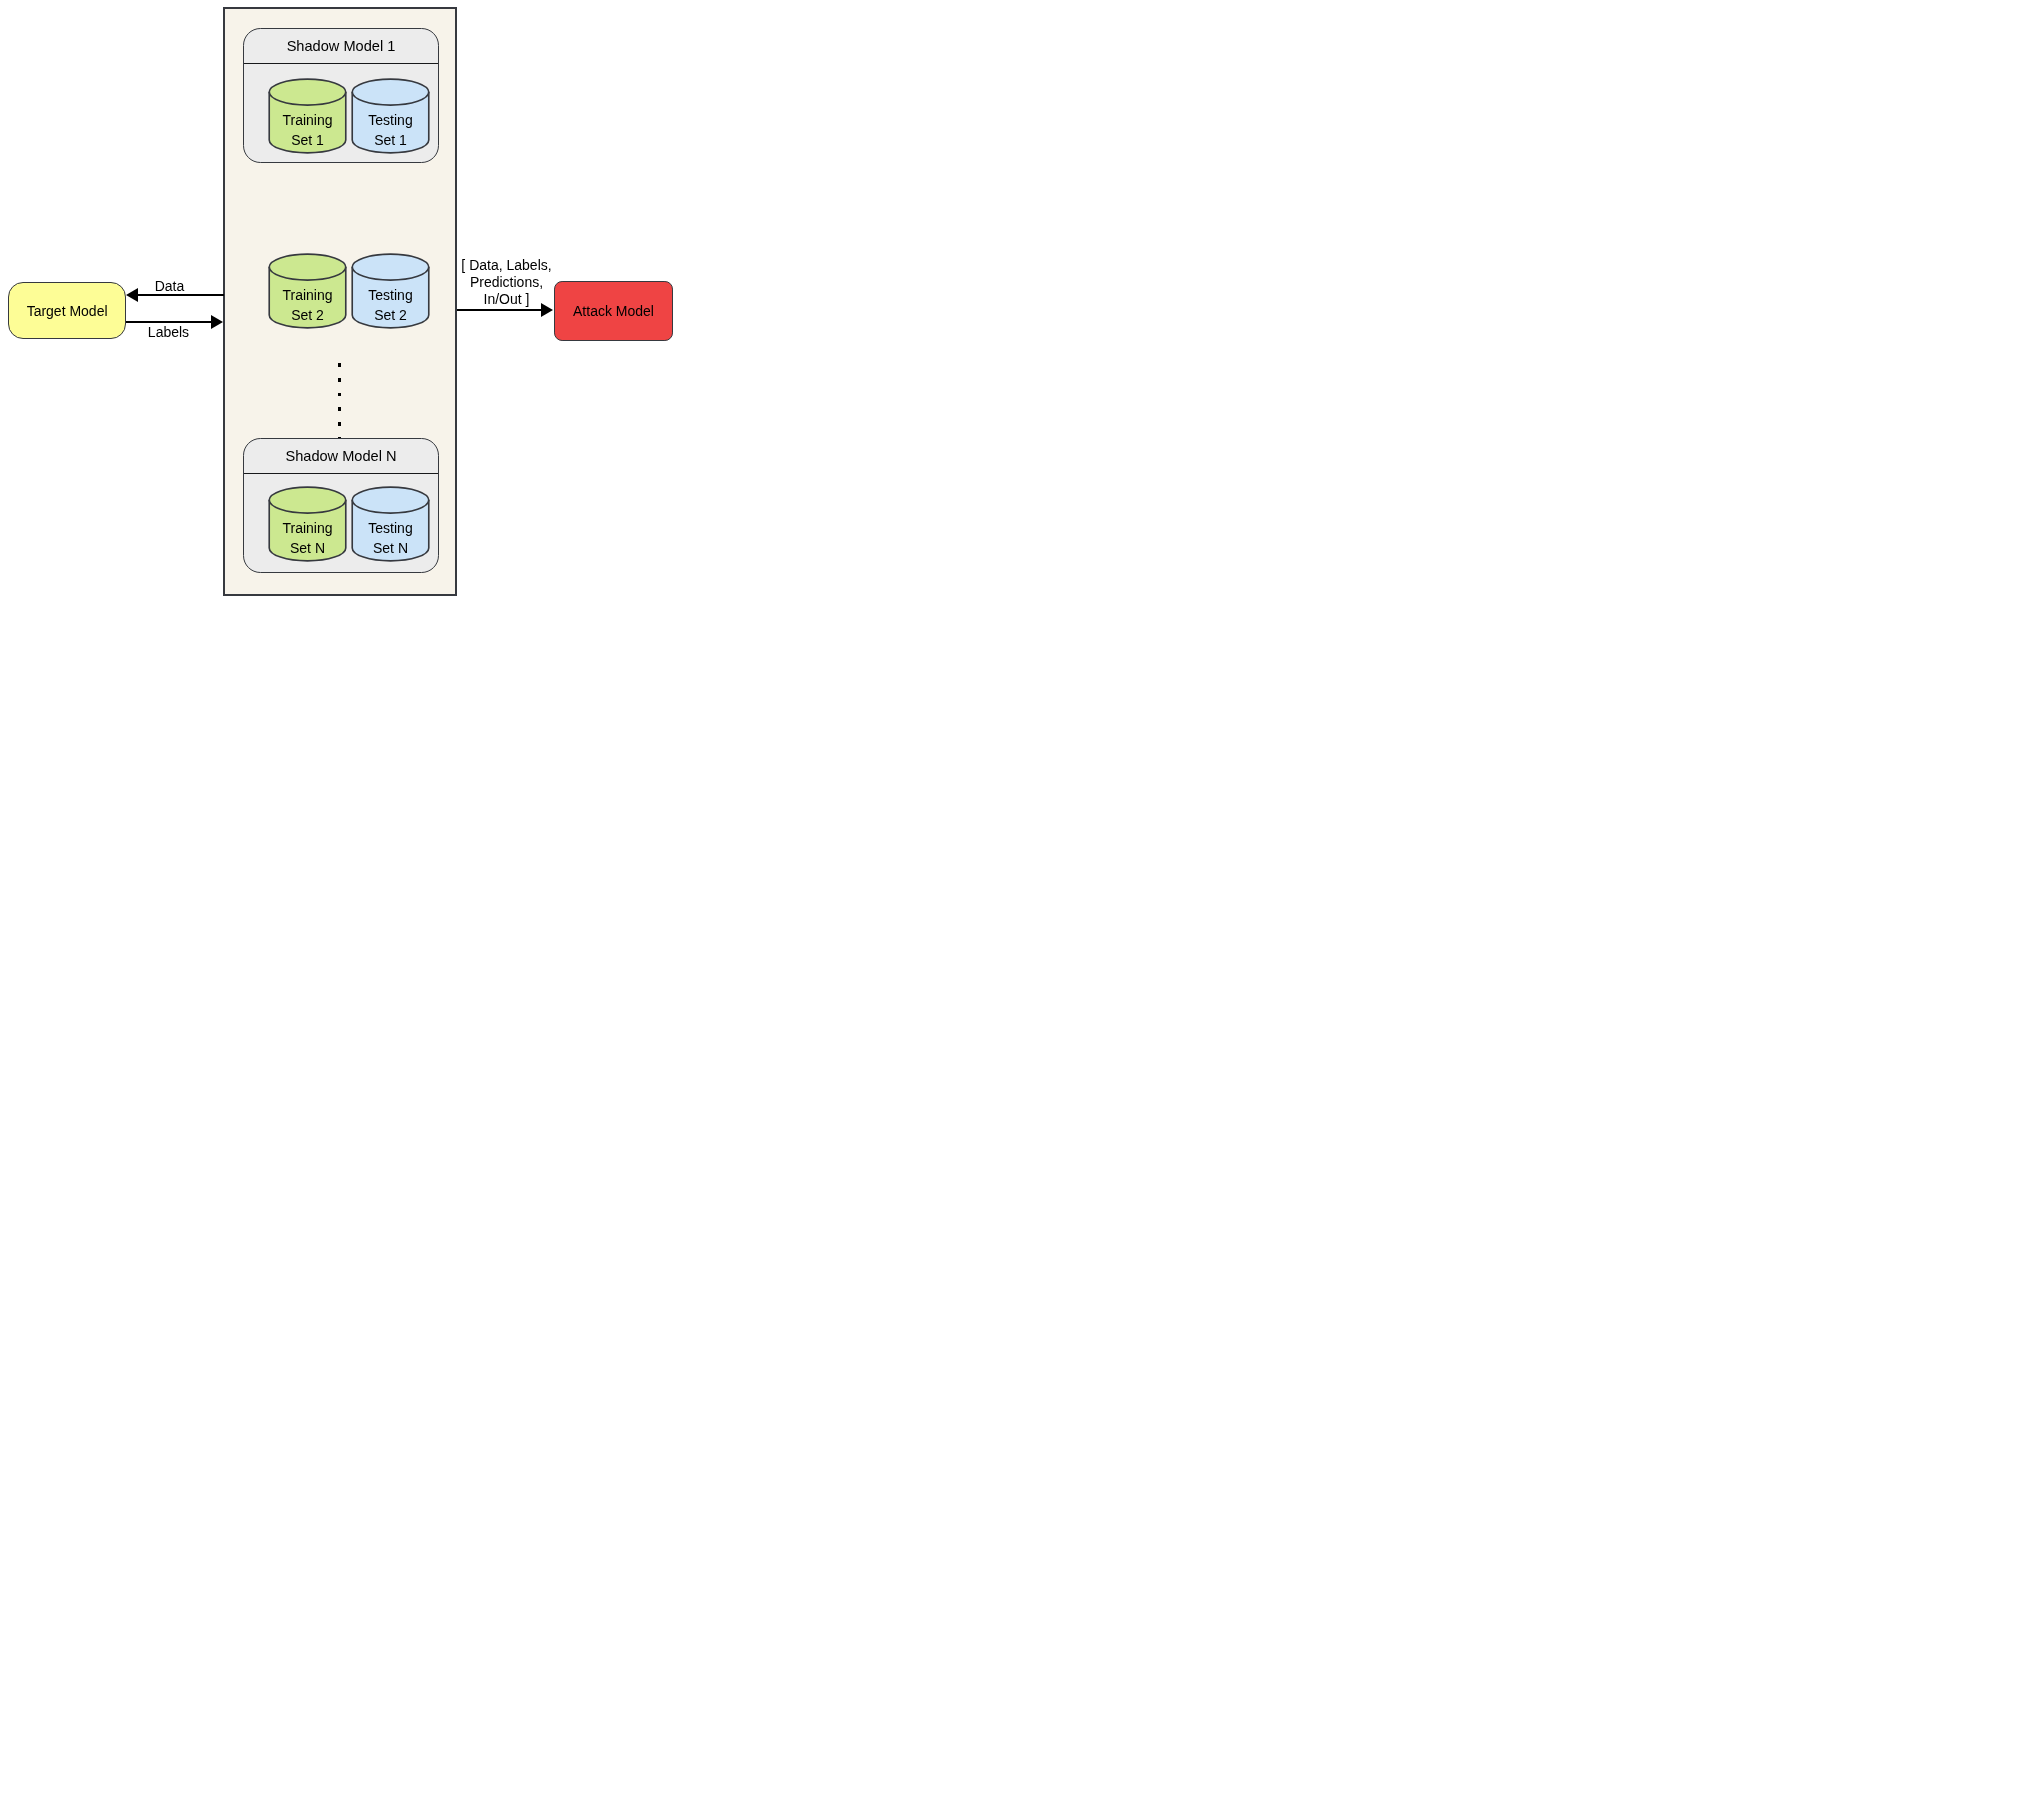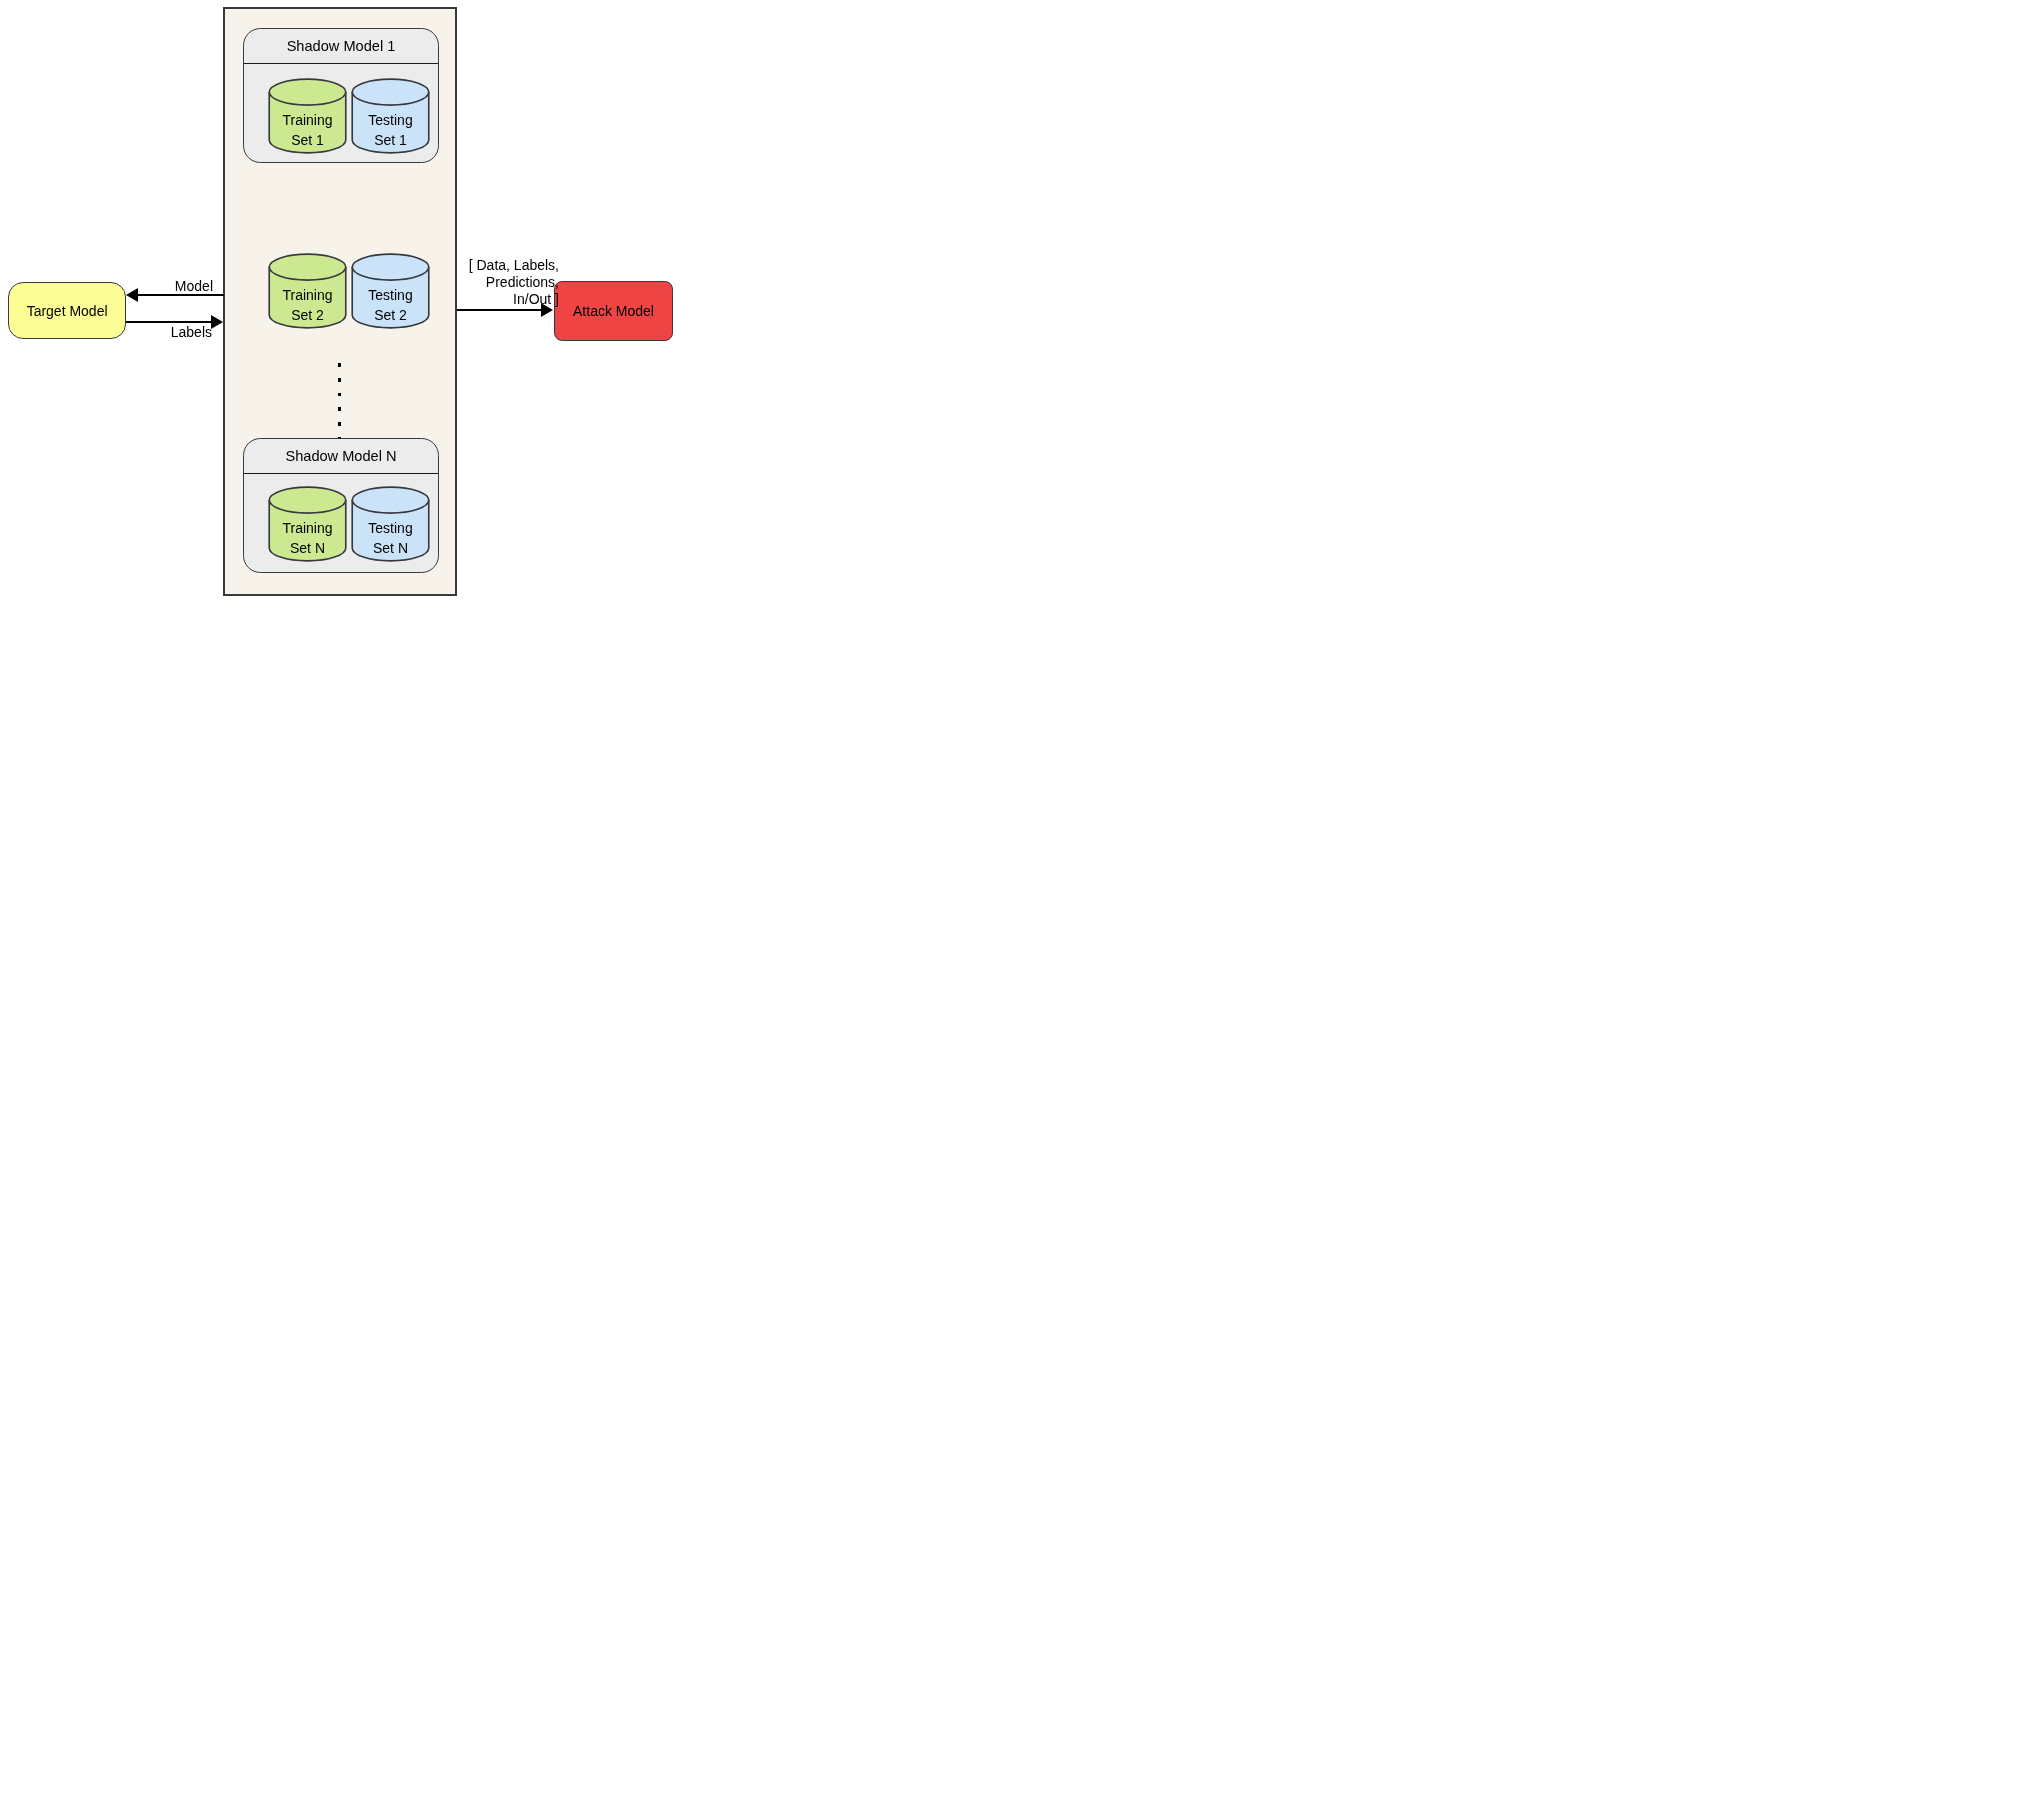--- a/index.html
+++ b/index.html
@@ -60,21 +60,21 @@
   .line-labels{left:126px;top:321px;width:86px;}
   .line-attack{left:457px;top:309px;width:86px;}
   .head{position:absolute;width:0;height:0;border-top:7px solid transparent;border-bottom:7px solid transparent;}
   .head-left{border-right:12.5px solid #000;}
   .head-right{border-left:12.5px solid #000;}
   .head-data{left:126px;top:288px;}
   .head-labels{left:211px;top:315px;}
   .head-attack{left:541px;top:303px;}
 
   
-  .arrow-lbl{position:absolute;text-align:right;font-size:14px;line-height:14.6px;}
+  .arrow-lbl{position:absolute;text-align:center;font-size:14px;line-height:14.6px;}
   .lbl-data{left:126px;width:87px;top:279px;}
   .lbl-labels{left:125px;width:87px;top:325px;}
   .lbl-attack{left:454px;width:105px;top:257px;line-height:17px;}
 </style>
 </head>
 <body>
 
 <div class="canvas">
 
   <div class="container"></div>
@@ -160,21 +160,21 @@
   <div class="node target">
     <span>Target Model</span>
   </div>
 
   <div class="node attack">
     <span>Attack Model</span>
   </div>
 
   <div class="hline line-data"></div>
   <div class="head head-left head-data"></div>
-  <div class="arrow-lbl lbl-data">Model</div>
+  <div class="arrow-lbl lbl-data">Data</div>
 
   <div class="hline line-labels"></div>
   <div class="head head-right head-labels"></div>
   <div class="arrow-lbl lbl-labels">Labels</div>
 
   <div class="hline line-attack"></div>
   <div class="head head-right head-attack"></div>
   <div class="arrow-lbl lbl-attack">
     <div>[ Data, Labels,</div>
     <div>Predictions,</div>

